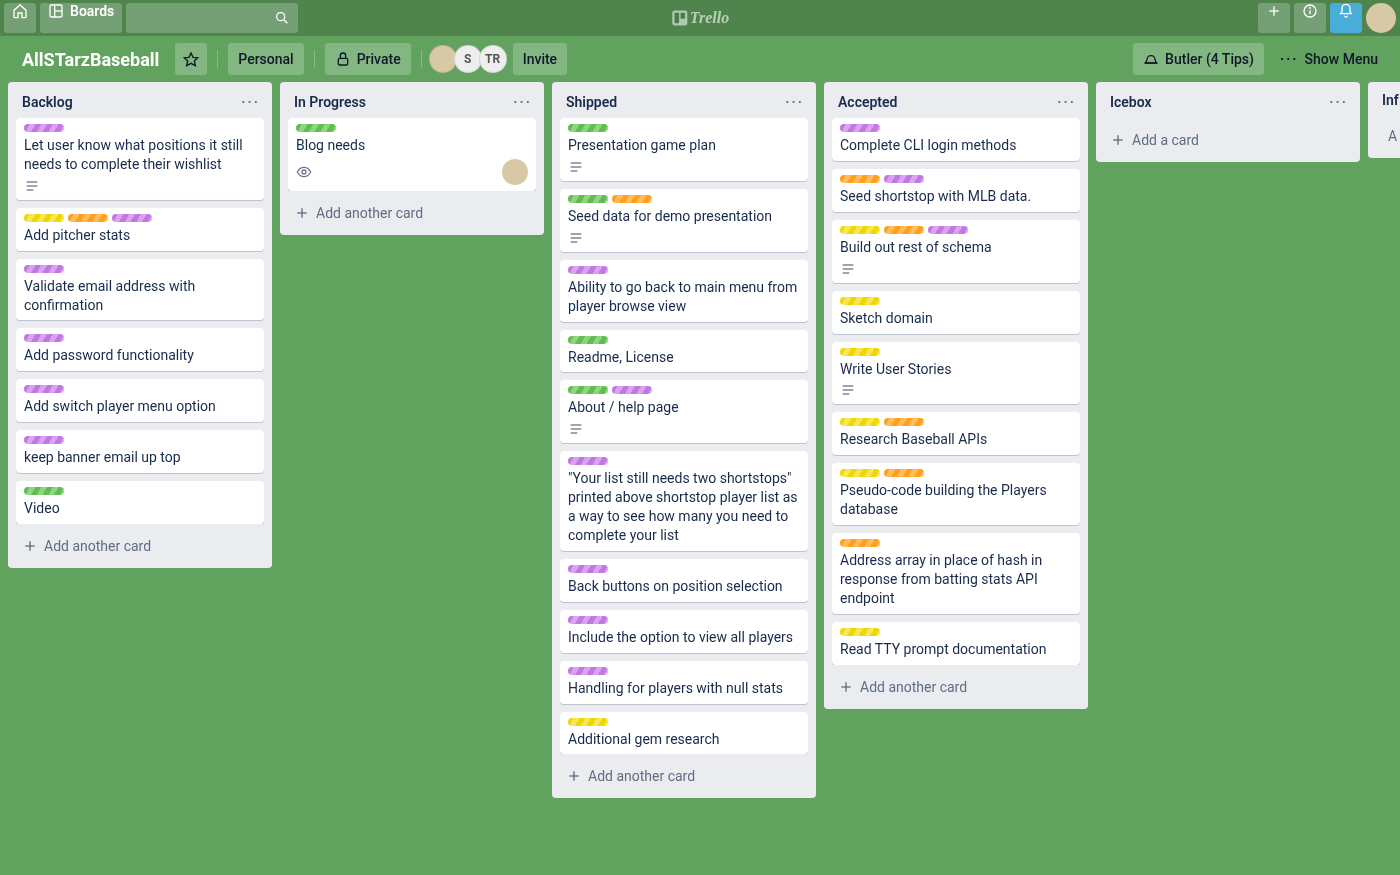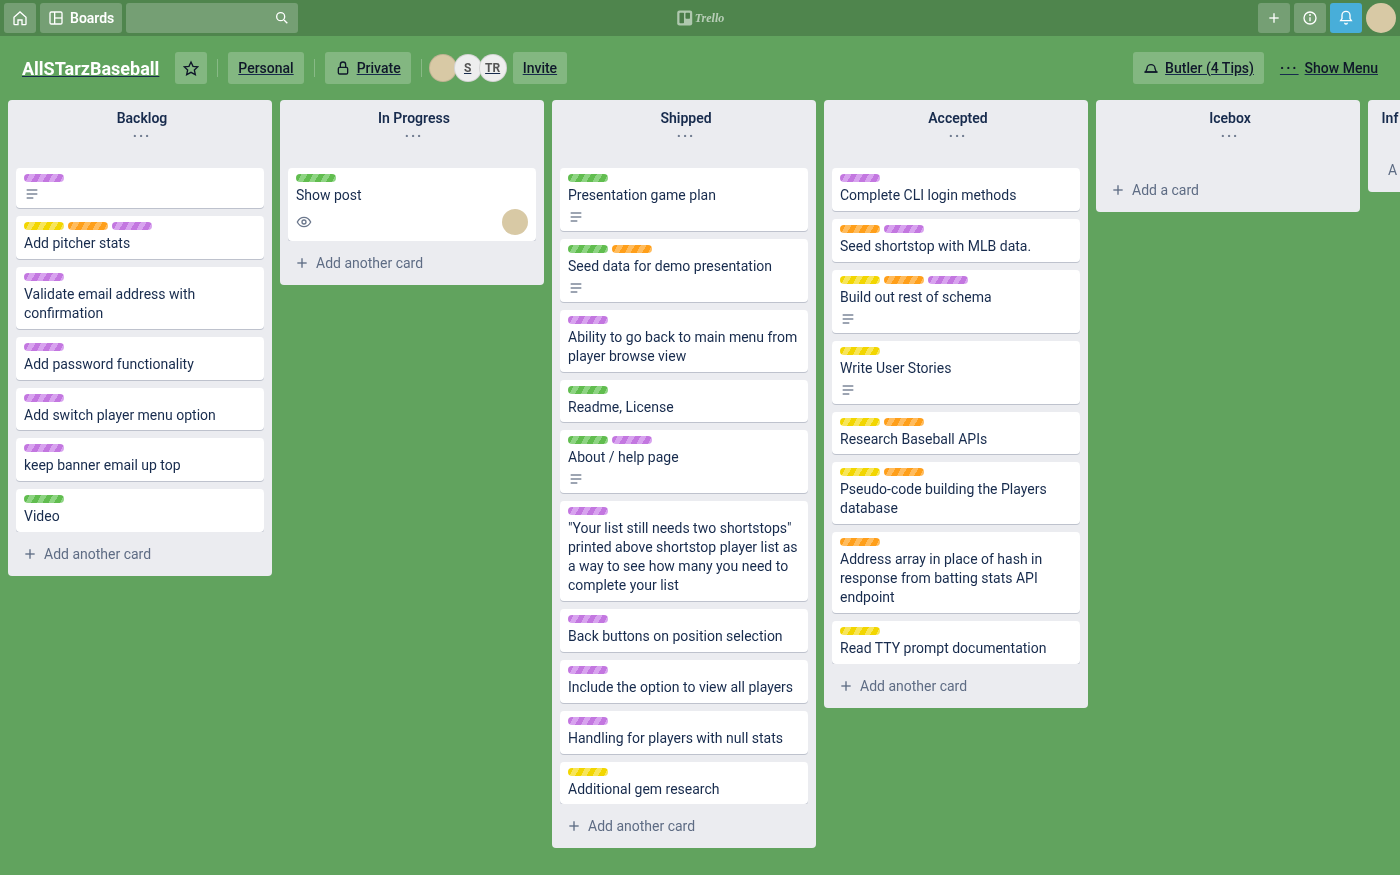--- a/index.html
+++ b/index.html
@@ -21,21 +21,21 @@
   align-items: center;
   padding: 0 4px;
   gap: 4px;
 }
 .topbar-btn {
   height: 30px;
   min-width: 30px;
   background: rgba(255,255,255,0.22);
   border-radius: 3px;
   display: flex;
-  align-items: center;
+  align-items: flex-start;
   justify-content: center;
   color: #fff;
   font-weight: 600;
   padding: 0 8px;
   gap: 6px;
   cursor: pointer;
 }
 .topbar-search {
   height: 30px;
   width: 172px;
@@ -47,41 +47,40 @@
 .topbar-logo {
   position: absolute;
   left: 50%;
   transform: translateX(-50%);
   display: flex;
   align-items: center;
   gap: 1px;
   color: rgba(255,255,255,0.6);
   font-style: italic;
   font-weight: 700;
-  font-size: 12px;
+  font-size: 16px;
   font-family: Georgia, serif;
 }
 .topbar-spacer { flex: 1; }
 .topbar-right { display: flex; gap: 4px; align-items: center; }
 .avatar {
   width: 30px; height: 30px; border-radius: 50%;
   background: #d8c9a5;
   display: flex; align-items: center; justify-content: center;
   font-size: 11px; font-weight: 700; color: #333;
 }
 .avatar.small { width: 26px; height: 26px; }
 
 
 .board-header {
-  height: 64px;
+  height: 46px;
   display: flex;
   align-items: center;
   padding: 0 12px;
   gap: 6px;
-  text-decoration: underline;
 }
 .board-title {
   font-size: 18px;
   font-weight: 700;
   color: #fff;
   padding: 0 10px;
 }
 .bh-btn {
   height: 32px;
   min-width: 32px;
@@ -132,22 +131,21 @@
   border-radius: 4px;
   display: flex;
   flex-direction: column;
   max-height: calc(100% - 12px);
   white-space: normal;
 }
 .list-header {
   display: flex;
   align-items: center;
   justify-content: space-between;
-  padding: 10px 10px 22px 14px;
-  flex-direction: column;
+  padding: 10px 10px 6px 14px;
 }
 .list-title {
   font-size: 14px;
   font-weight: 600;
   color: #172b4d;
 }
 .list-menu { color: #6b778c; cursor: pointer; padding: 2px; }
 .list-cards {
   padding: 0 8px;
   overflow-y: auto;
@@ -308,20 +306,21 @@
     <div class="list">
       <div class="list-header">
         <span class="list-title">Backlog</span>
         <span class="list-menu"><span style="letter-spacing:2px;font-weight:700;color:#6b778c">···</span></span>
       </div>
       <div class="list-cards">
         <div class="card">
           <div class="card-labels">
             <span class="label purple"></span>
           </div>
+          <div class="card-title">Let user know what positions it still needs to complete their wishlist</div>
           <div class="card-badges">
             <span class="badge-left">
               <svg class="ico" viewBox="0 0 24 24">
                 <line x1="4" y1="6" x2="20" y2="6"></line>
                 <line x1="4" y1="12" x2="20" y2="12"></line>
                 <line x1="4" y1="18" x2="14" y2="18"></line>
               </svg>
             </span>
             <span class="badge-right"></span>
           </div>
@@ -378,21 +377,21 @@
     <div class="list">
       <div class="list-header">
         <span class="list-title">In Progress</span>
         <span class="list-menu"><span style="letter-spacing:2px;font-weight:700;color:#6b778c">···</span></span>
       </div>
       <div class="list-cards">
         <div class="card">
           <div class="card-labels">
             <span class="label green"></span>
           </div>
-          <div class="card-title">Show post</div>
+          <div class="card-title">Blog needs</div>
           <div class="card-badges">
             <span class="badge-left">
               <svg class="ico" viewBox="0 0 24 24">
                 <path d="M2 12s3.5-7 10-7 10 7 10 7-3.5 7-10 7-10-7-10-7z"></path>
                 <circle cx="12" cy="12" r="3"></circle>
               </svg>
             </span>
             <span class="badge-right">
               <span class="avatar small"></span>
             </span>
@@ -552,20 +551,26 @@
                 <line x1="4" y1="18" x2="14" y2="18"></line>
               </svg>
             </span>
             <span class="badge-right"></span>
           </div>
         </div>
         <div class="card">
           <div class="card-labels">
             <span class="label yellow"></span>
           </div>
+          <div class="card-title">Sketch domain</div>
+        </div>
+        <div class="card">
+          <div class="card-labels">
+            <span class="label yellow"></span>
+          </div>
           <div class="card-title">Write User Stories</div>
           <div class="card-badges">
             <span class="badge-left">
               <svg class="ico" viewBox="0 0 24 24">
                 <line x1="4" y1="6" x2="20" y2="6"></line>
                 <line x1="4" y1="12" x2="20" y2="12"></line>
                 <line x1="4" y1="18" x2="14" y2="18"></line>
               </svg>
             </span>
             <span class="badge-right"></span>

